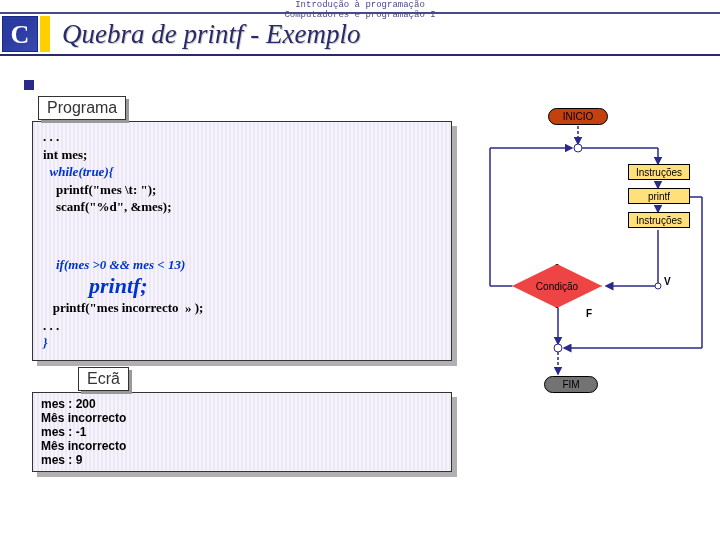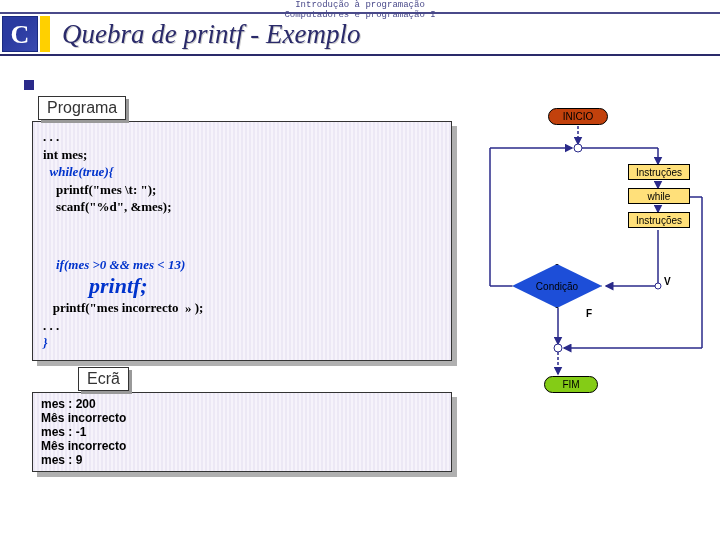--- a/index.html
+++ b/index.html
@@ -19,24 +19,24 @@
   .codebox .break { font:italic bold 22px "Times New Roman",serif; color:#0033cc; }
   .screenbox { margin:4px 0 0 8px; width:420px; border:1px solid #333; box-shadow:5px 5px 0 #b0b0b0; padding:4px 8px; font:bold 12px Arial,sans-serif; background:repeating-linear-gradient(90deg,#ece8f5 0 2px,#f6f3fb 2px 4px); }
   
   .flow { position:absolute; top:108px; left:478px; width:232px; height:330px; }
   .box { position:absolute; font:10px Arial; text-align:center; border:1px solid #000; background:#fff; padding:2px 4px; }
   .inicio { left:70px; top:0; width:60px; background:#c2410c; border-radius:10px; }
   .instr1 { left:150px; top:56px; width:62px; height:16px; background:#ffe07a; }
   .brkbox { left:150px; top:80px; width:62px; height:16px; background:#ffe07a; }
   .instr2 { left:150px; top:104px; width:62px; height:16px; background:#ffe07a; }
   .cond { position:absolute; left:34px; top:156px; width:90px; height:44px; }
-  .cond .diamond { width:90px; height:44px; background:#1d4ed8; border:1px solid #000; transform:rotate(0deg); clip-path:polygon(50% 0,100% 50%,50% 100%,0 50%); display:flex; align-items:center; justify-content:center; font:10px Arial; }
+  .cond .diamond { width:90px; height:44px; background:#ef4444; border:1px solid #000; transform:rotate(0deg); clip-path:polygon(50% 0,100% 50%,50% 100%,0 50%); display:flex; align-items:center; justify-content:center; font:10px Arial; }
   .lbl { position:absolute; font:bold 10px Arial; }
   svg.arrows { position:absolute; left:0; top:0; width:232px; height:330px; }
-  .fimbox { left:66px; top:268px; width:54px; background:#84cc16; border-radius:10px; }
+  .fimbox { left:66px; top:268px; width:54px; background:#737373; border-radius:10px; }
 </style>
 </head>
 <body>
 
 <div class="topbar">
   <span>Introdução à programação</span>
   <span>Computadores e programação I</span>
 </div>
 
 <div class="titlebar">
@@ -103,21 +103,21 @@
     <line x1="12" y1="178" x2="12" y2="40" stroke="#2a2a8a" stroke-width="1.5"></line>
     <line x1="12" y1="40" x2="94" y2="40" stroke="#2a2a8a" stroke-width="1.5" marker-end="url(#ah)"></line>
 
     <line x1="212" y1="89" x2="224" y2="89" stroke="#2a2a8a" stroke-width="1.5"></line>
     <line x1="224" y1="89" x2="224" y2="240" stroke="#2a2a8a" stroke-width="1.5"></line>
     <line x1="224" y1="240" x2="86" y2="240" stroke="#2a2a8a" stroke-width="1.5" marker-end="url(#ah)"></line>
   </svg>
 
   <div class="box inicio">INICIO</div>
   <div class="box instr1">Instruções</div>
-  <div class="box brkbox">while</div>
+  <div class="box brkbox">printf</div>
   <div class="box instr2">Instruções</div>
   <div class="cond">
     <div class="diamond">
         <span>Condição</span>
       </div>
   </div>
   <span class="lbl" style="left:186px; top:168px;">V</span>
   <span class="lbl" style="left:108px; top:200px;">F</span>
   <div class="box fimbox">FIM</div>
 </div>

